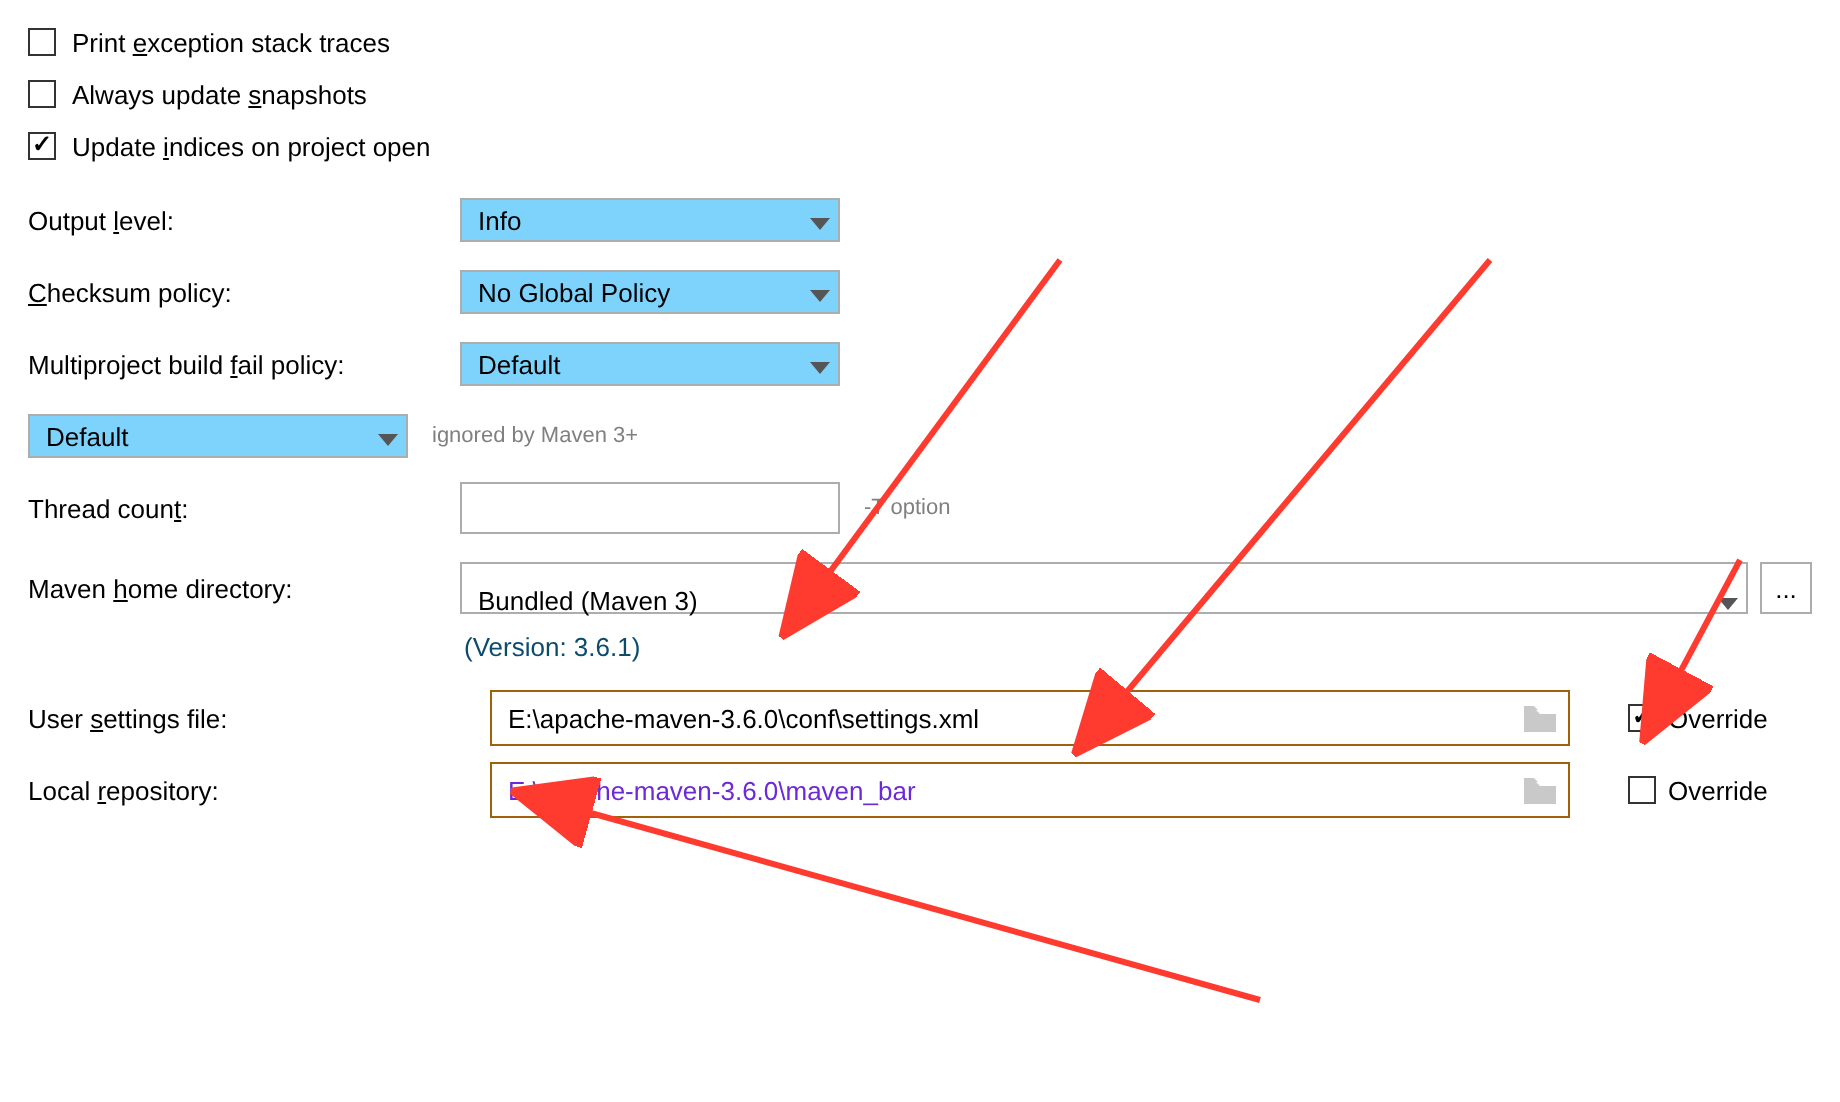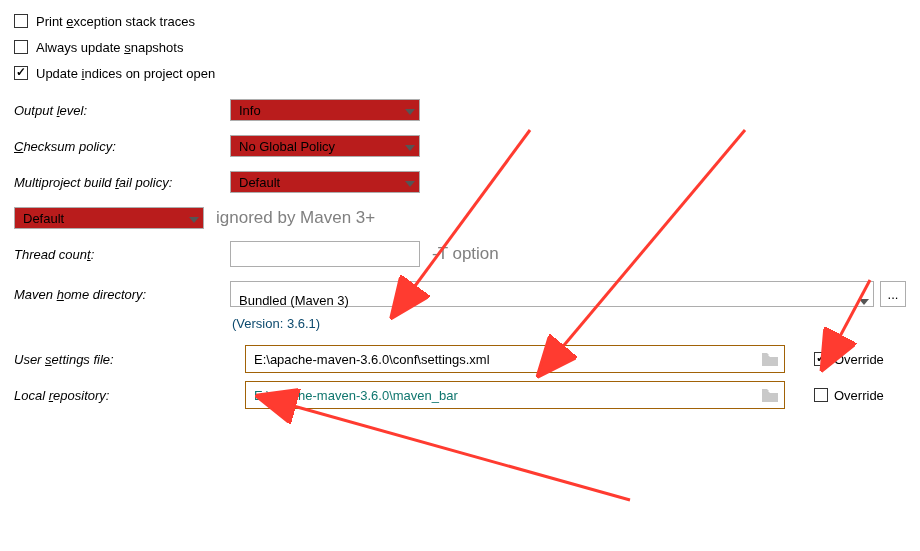--- a/index.html
+++ b/index.html
@@ -44,40 +44,39 @@
   }
   .underline-char { text-decoration: underline; }
   .form-row {
     display: flex;
     align-items: center;
     height: 36px;
   }
   .label-col {
     width: 216px;
     flex: 0 0 216px;
-    font-style: italic;
   }
   .select {
     display: inline-flex;
     align-items: center;
     justify-content: space-between;
     border: 1px solid #adadad;
     height: 22px;
     padding: 0 4px 0 8px;
-    background: #b91c1c;
+    background: #7dd3fc;
     color: #000;
   }
   .select.w190 { width: 190px; }
   .select .chev {
     margin-left: 6px;
   }
   .hint {
     margin-left: 12px;
     color: #808080;
-    font-size: 17px;
+    font-size: 11px;
   }
   .text-input {
     border: 1px solid #adadad;
     height: 26px;
     background: #fff;
     padding: 0 6px;
     display: inline-flex;
     align-items: center;
     color: #000;
   }
@@ -125,21 +124,21 @@
     border: 1px solid #a16207;
     height: 28px;
     display: flex;
     align-items: center;
     justify-content: space-between;
     padding: 0 6px 0 8px;
     background: #fff;
     margin-right: 14px;
   }
   .path-input.disabled {
-    color: #0f766e;
+    color: #6d28d9;
   }
   .folder-icon {
     width: 16px;
     height: 13px;
     display: inline-block;
   }
   .override {
     display: flex;
     align-items: center;
     width: 92px;

